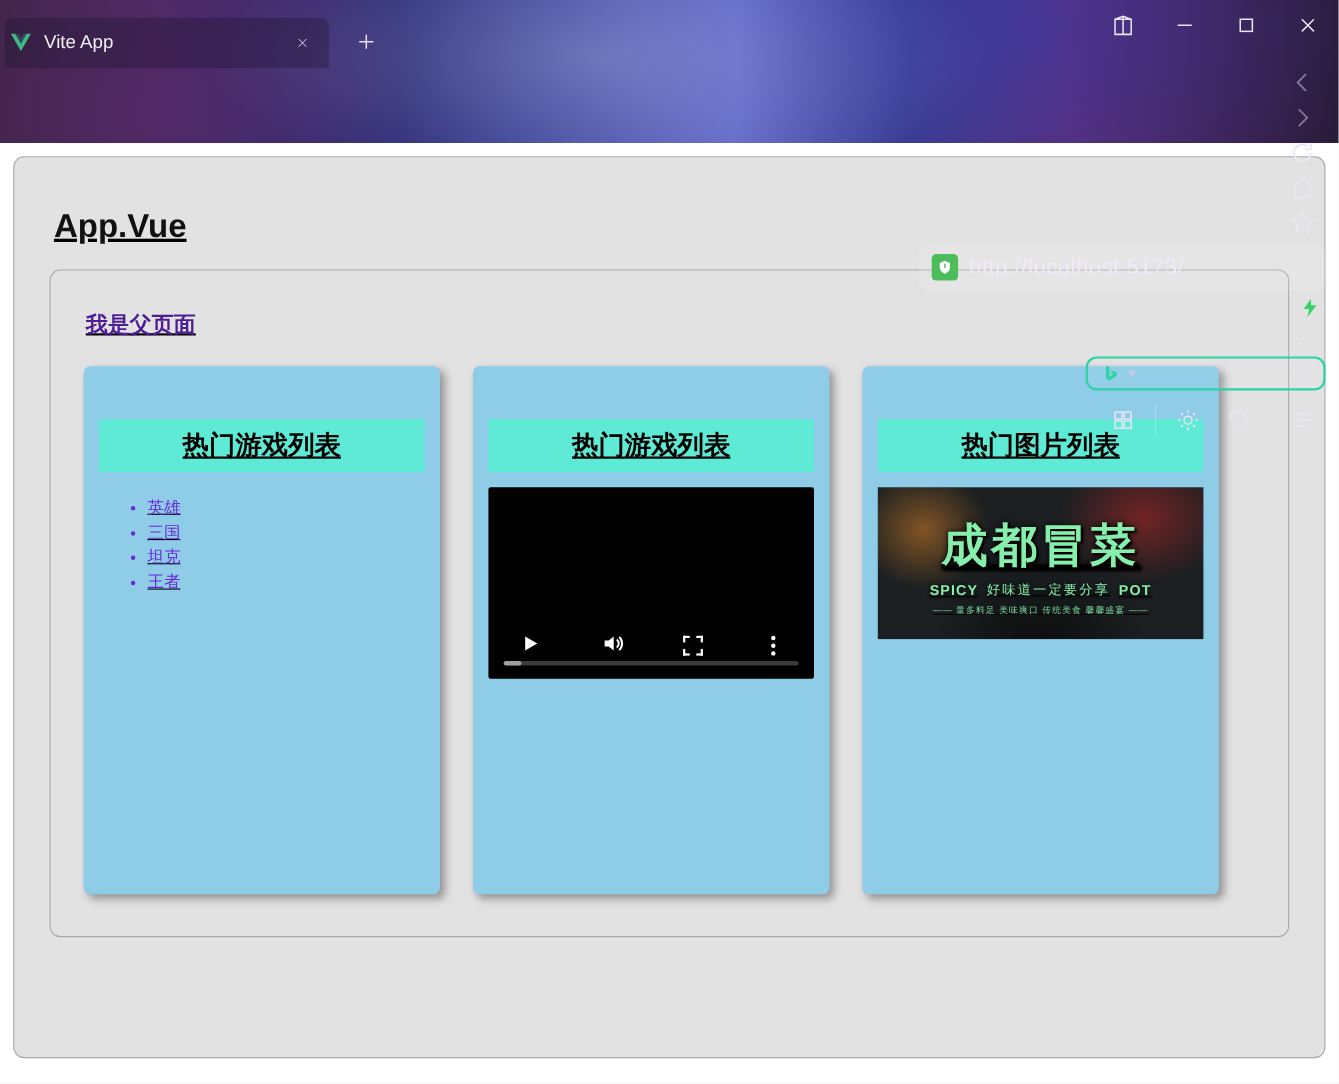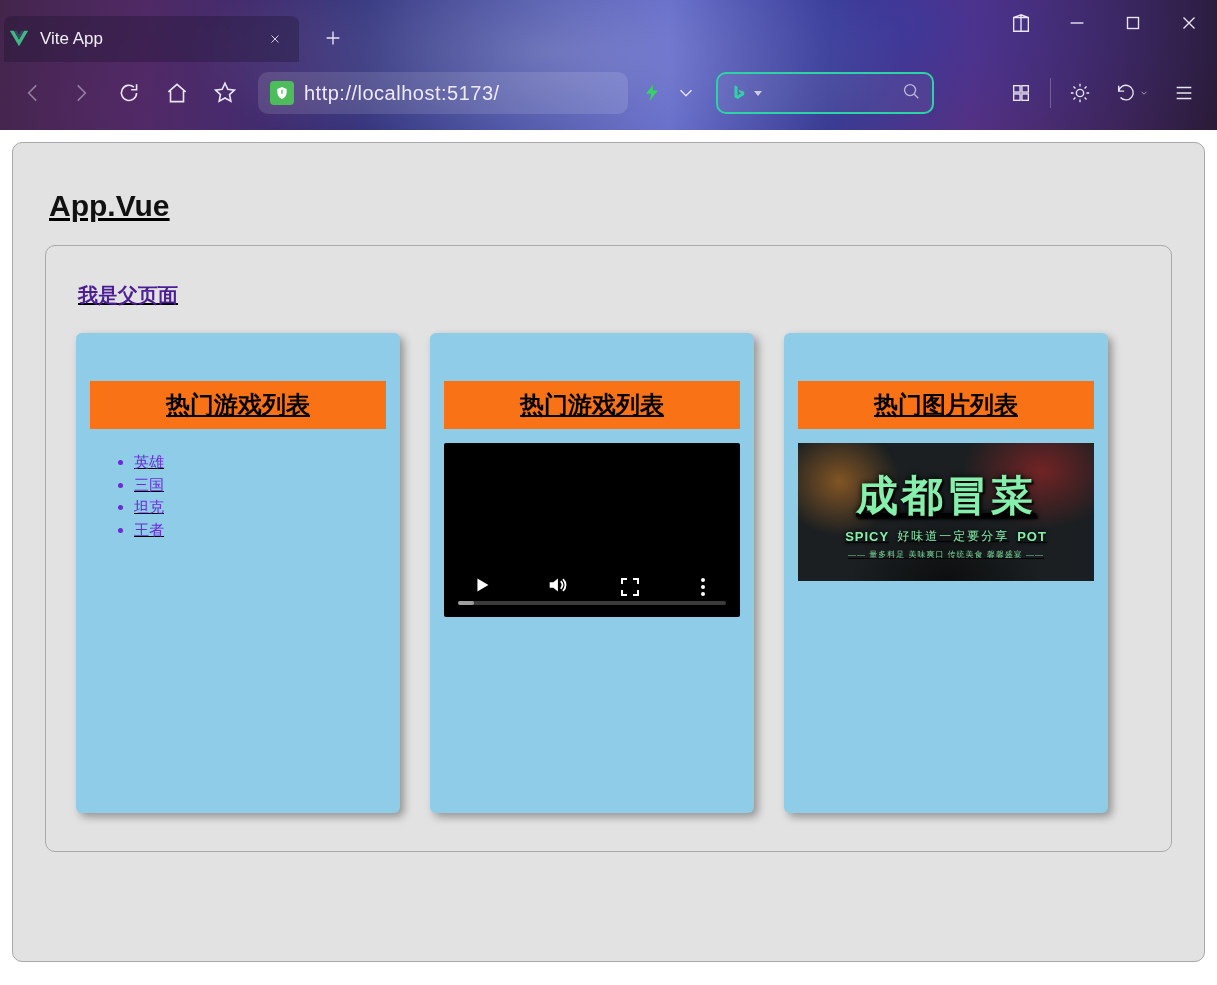--- a/index.html
+++ b/index.html
@@ -53,22 +53,22 @@
   .window-controls {
     position:absolute; right:0; top:0; height:46px;
     display:flex; align-items:center;
   }
   .win-btn {
     width:56px; height:46px; display:flex; align-items:center; justify-content:center;
     cursor:pointer;
   }
 
   .toolbar {
-    height:62px; display:flex; align-items:center;
-    padding:0 12px; gap:6px;
+    height:62px; display:flex; align-items:flex-end;
+    padding:0 12px; gap:6px;flex-direction:column;
   }
   .tb-btn {
     width:42px; height:42px; display:flex; align-items:center; justify-content:center;
     border-radius:8px; cursor:pointer;
   }
   .tb-btn.disabled { opacity:.45; cursor:default; }
 
   .url-bar {
     flex:0 0 auto; width:370px; height:42px; margin-left:6px;
     background:rgba(255,255,255,0.12);
@@ -127,21 +127,21 @@
   .h3 { font-size:20px; font-weight:700; margin:10px 0 24px 2px; color:#4c1d95; }
   .cards { display:flex; gap:30px; align-items:stretch; }
   .card {
     width:324px; height:480px;
     background:#8ecce8;
     border-radius:6px;
     padding:14px 14px;
     box-shadow:4px 4px 8px rgba(0,0,0,0.35);
   }
   .card-title {
-    height:48px; background:#f97316;
+    height:48px; background:#5eead4;
     font-size:24px; font-weight:700;
     display:flex; align-items:center; justify-content:center;
     margin-top:34px;
   }
   ul.games { margin:22px 0 0 0; padding-left:44px; font-size:15px; color:#6d28d9; }
   ul.games li { line-height:1.5; }
 
   
   .video {
     margin-top:14px;

